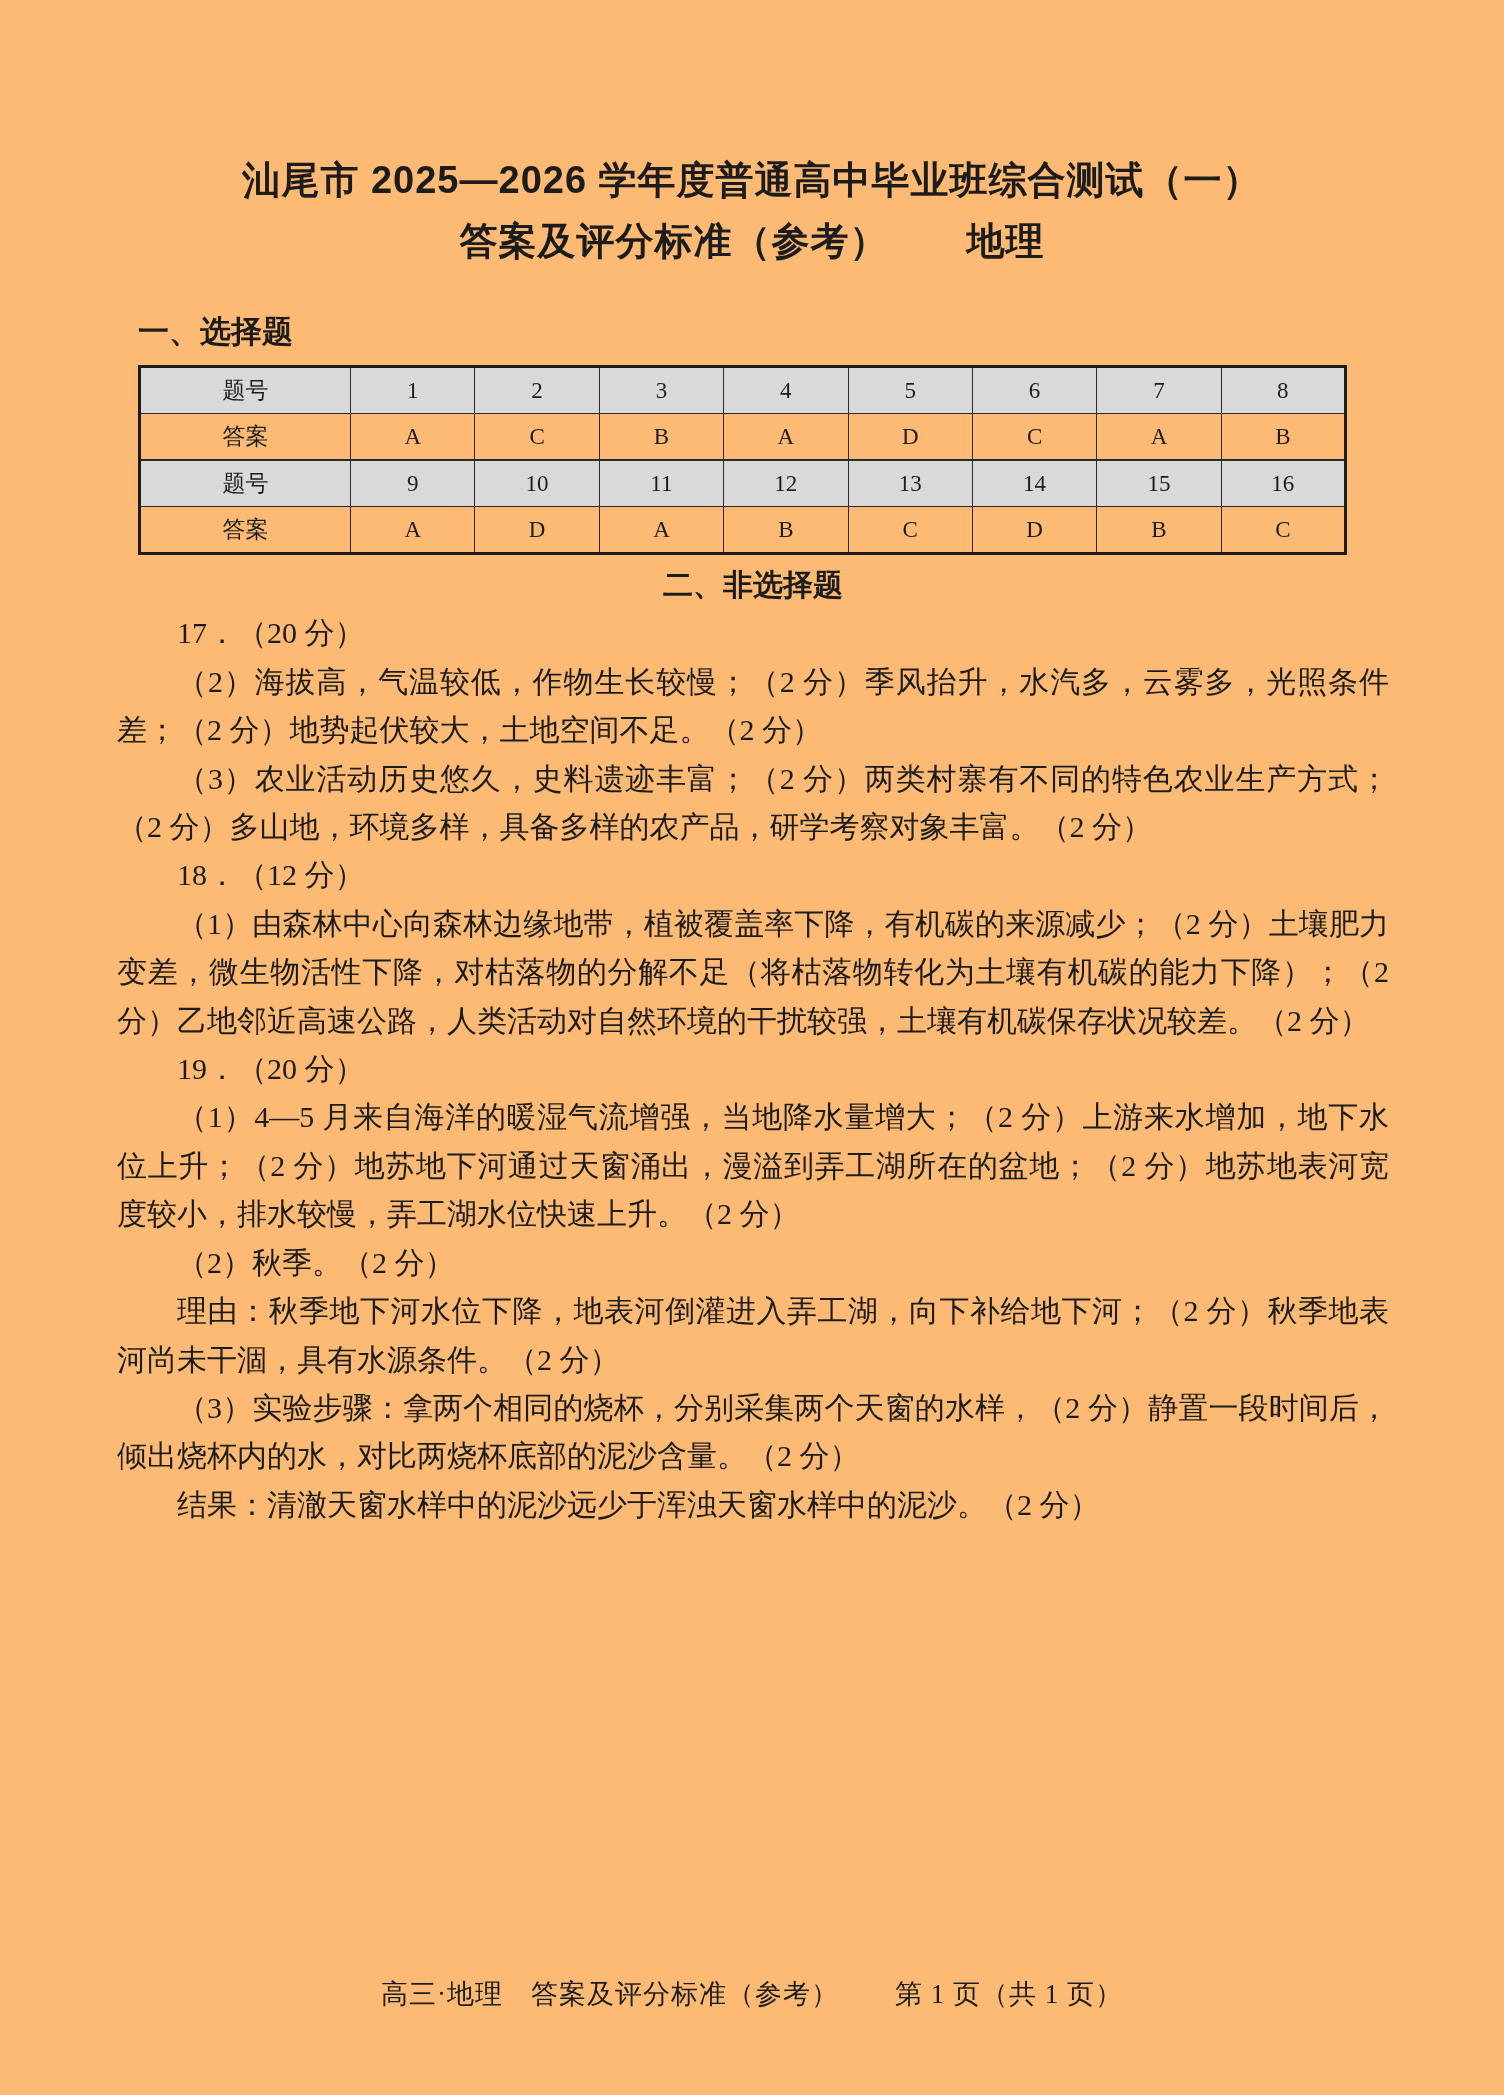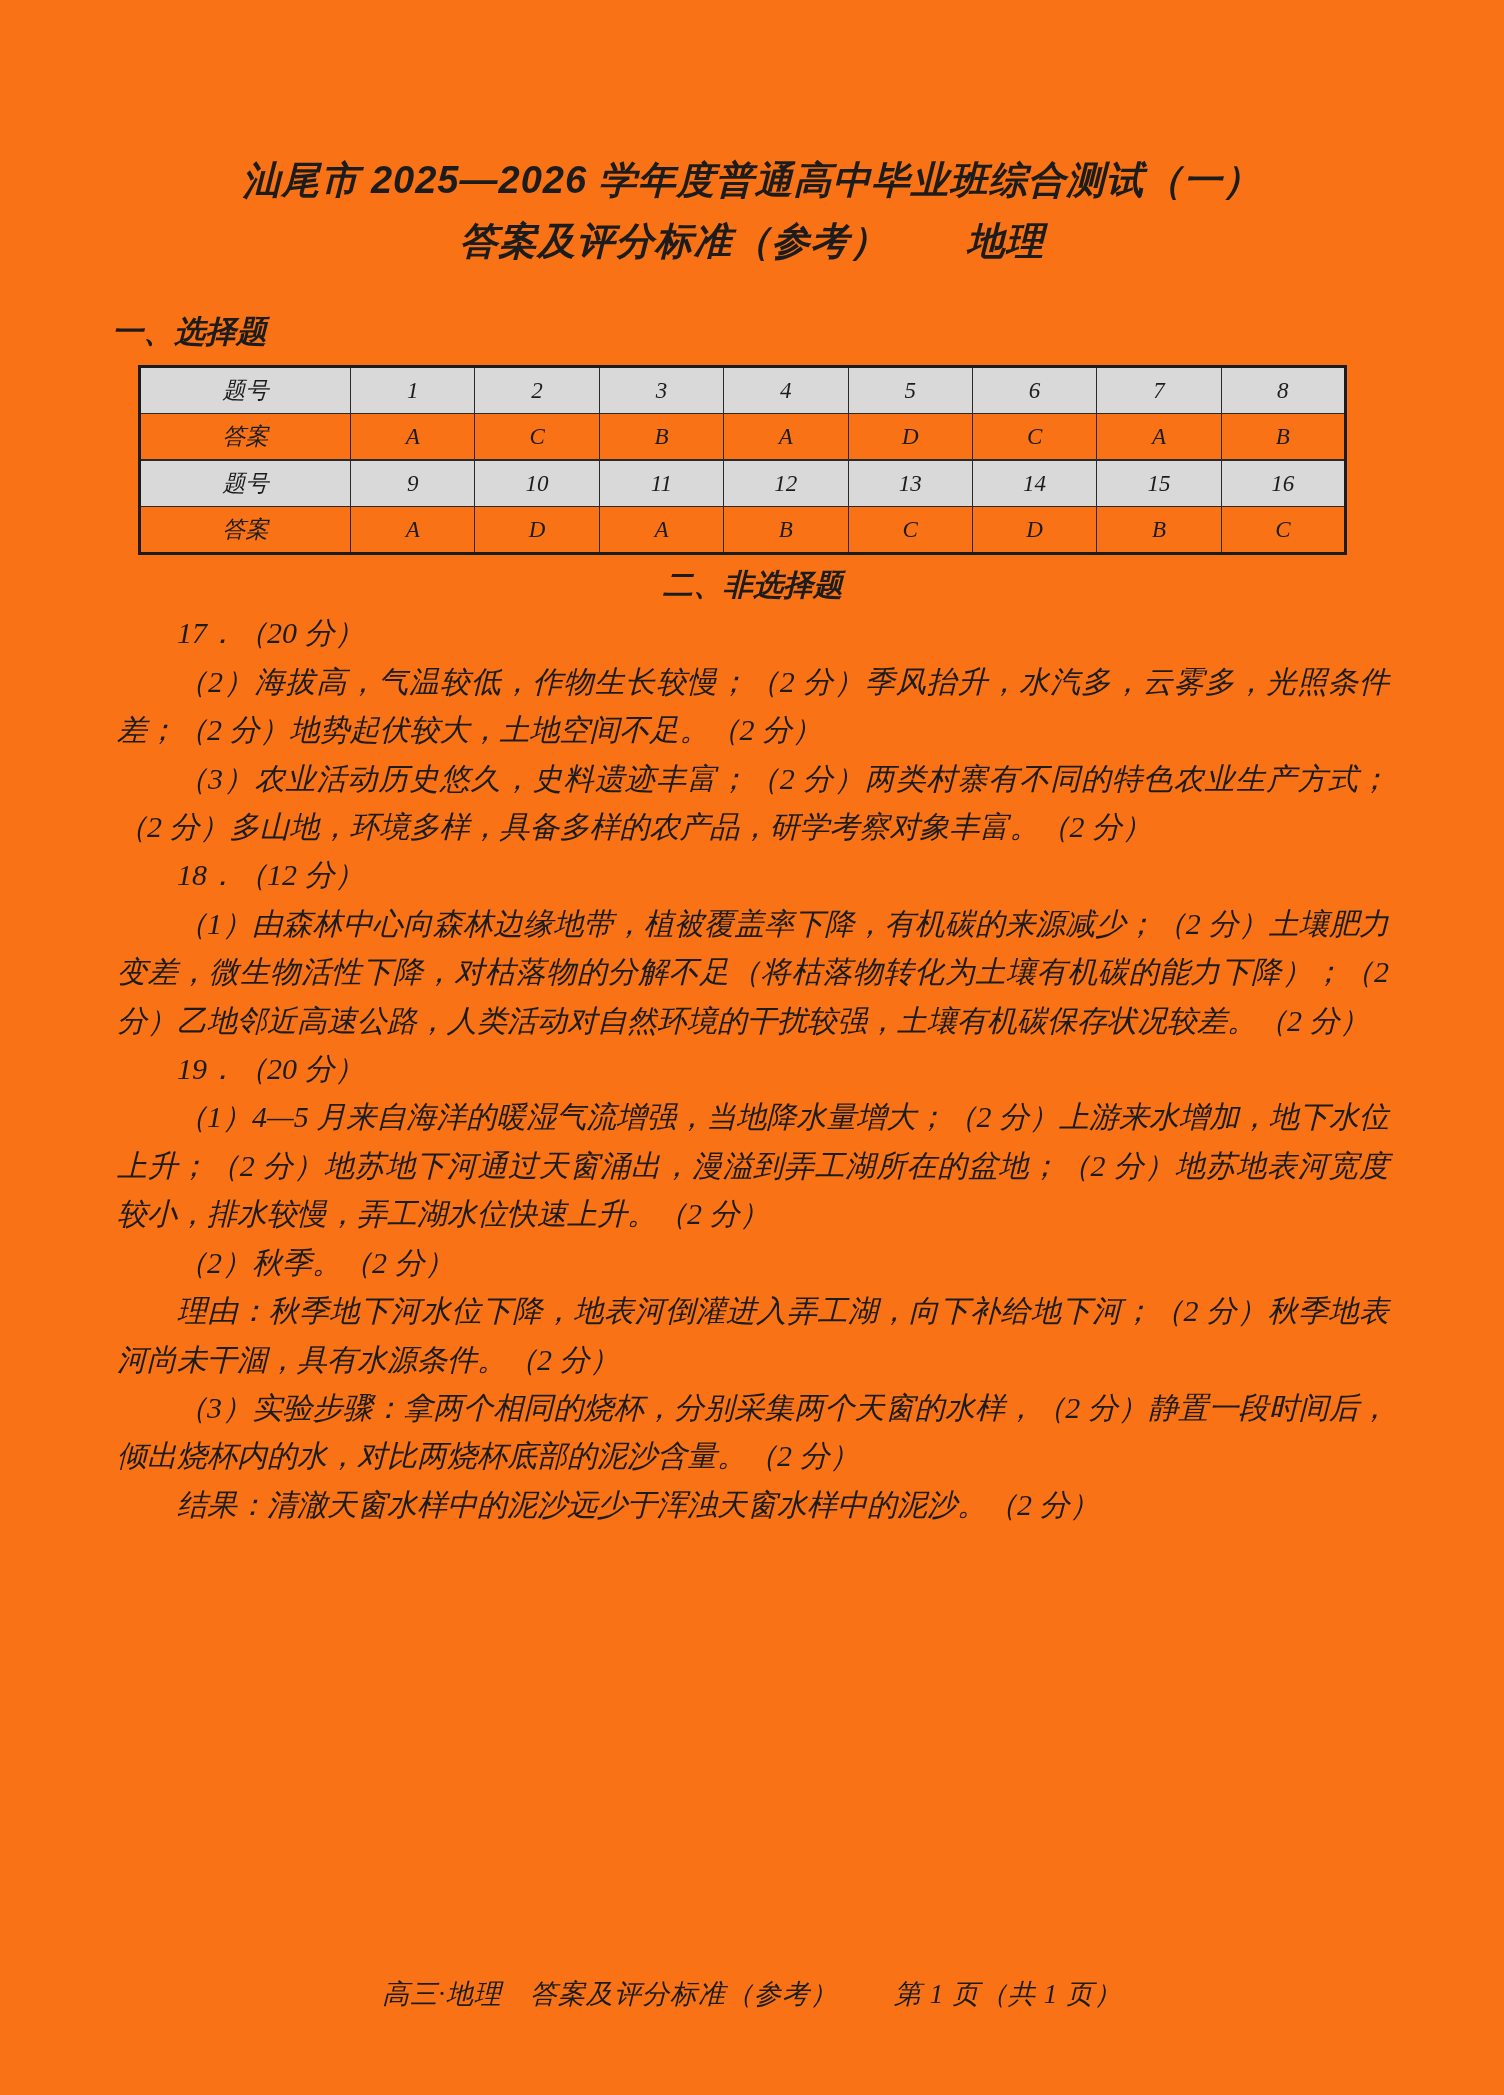--- a/index.html
+++ b/index.html
@@ -1,24 +1,23 @@
 <!DOCTYPE html>
 <html lang="zh"><head>
 <meta charset="utf-8">
 <style>
   html, body { margin: 0; padding: 0; background: #ffffff; }
   .sheet {
     position: relative;
     width: 1504px;
     height: 2095px;
-    background: #f97316;
+    background: #fdba74;
     color: #1c1c1c;
     font-family: "Liberation Serif", "DejaVu Serif", serif;
     overflow: hidden;
-    font-style: italic;
   }
   
   .title {
     position: absolute;
     left: 0;
     width: 100%;
     margin: 0;
     text-align: center;
     font-family: "Liberation Sans", "DejaVu Sans", sans-serif;
     font-weight: bold;
@@ -30,21 +29,21 @@
   .title.l2 { top: 219px; }
 
   
   .sec-heading {
     font-family: "Liberation Sans", "DejaVu Sans", sans-serif;
     font-weight: bold;
     margin: 0;
   }
   .sec1-heading {
     position: absolute;
-    left: 112px;
+    left: 138px;
     top: 314px;
     font-size: 31px;
     line-height: 36px;
   }
 
   
   .answer-table {
     position: absolute;
     left: 138px;
     top: 365px;

